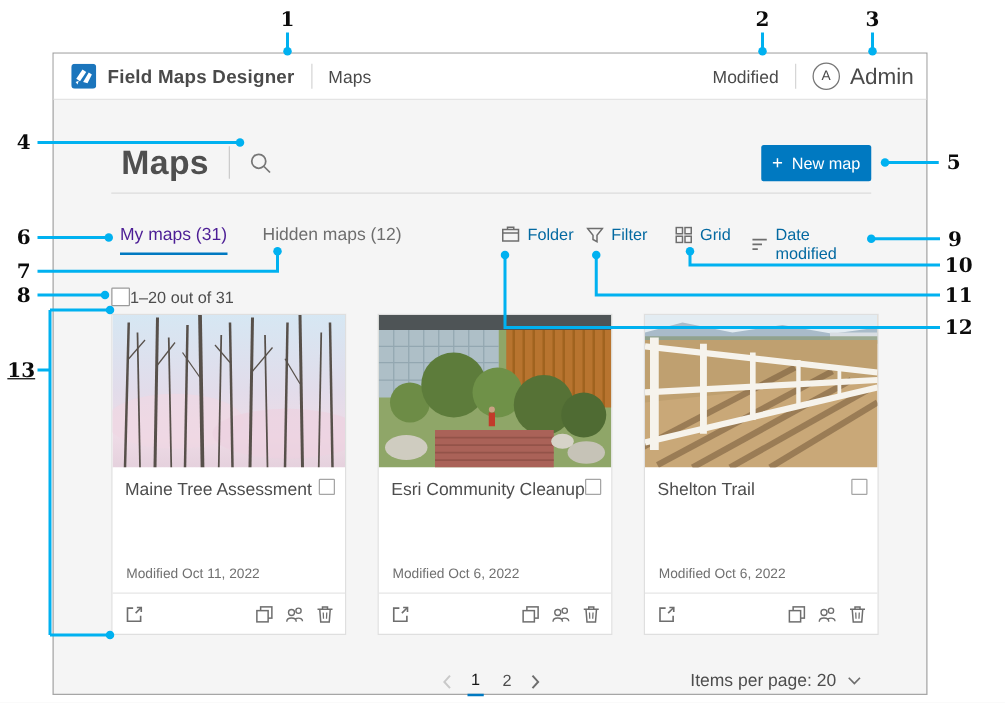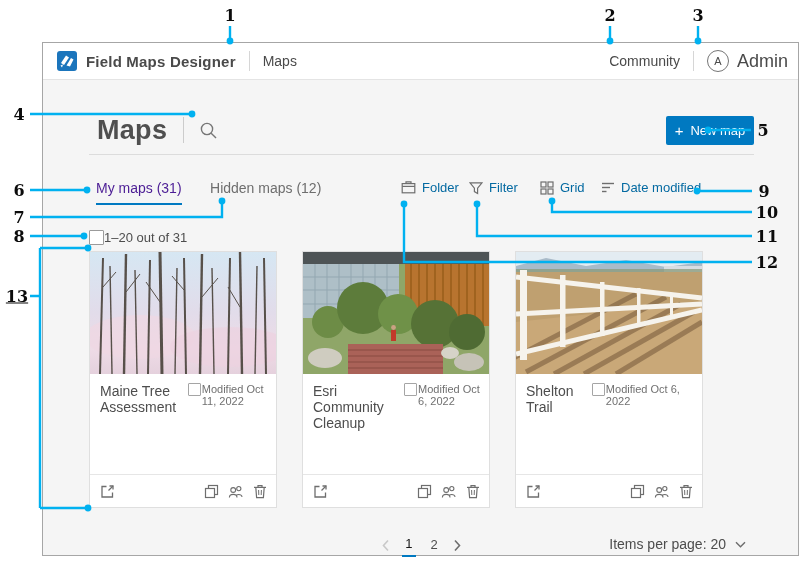--- a/index.html
+++ b/index.html
@@ -1,20 +1,20 @@
 <!DOCTYPE html>
 <html><head>
 <meta charset="utf-8">
 <style>
   * { margin:0; padding:0; box-sizing:border-box; }
   html,body { width:804px; height:562px; }
   body { font-family:"Liberation Sans", sans-serif; background:#ffffff; position:relative; overflow:hidden; }
 
   
-  .window { position:absolute; left:42px; top:42px; width:757px; height:514px;
+  .window { position:absolute; left:42px; top:42px; width:700px; height:514px;
             border:1px solid #a6a6a6; background:#f5f5f5; }
 
   .appbar { height:37px; background:#ffffff; border-bottom:1px solid #e4e4e4;
             display:flex; align-items:center; padding:0 10px 0 14px; }
   .app-title { font-size:15px; font-weight:bold; color:#4a4a4a; margin-left:9px; letter-spacing:.2px; }
   .vdiv { width:1px; height:20px; background:#d6d6d6; margin:0 13px; }
   .nav-link { font-size:14px; color:#4a4a4a; cursor:pointer; }
   .spacer { flex:1; }
   .avatar { width:22px; height:22px; border:1px solid #767676; border-radius:50%;
             display:flex; align-items:center; justify-content:center;
@@ -41,21 +41,21 @@
                   font-size:13px; color:#0369a1; cursor:pointer; }
   .ti-folder { left:312px; } .ti-filter { left:380px; } .ti-grid { left:435px;margin-left:16px; } .ti-sort { left:512px; }
 
   .count-row { margin-top:24px; display:flex; align-items:center; gap:0; height:16px; }
   .checkbox { width:15px; height:15px; border:1px solid #9b9b9b; background:#fff; border-radius:1px; cursor:pointer; }
   .count-label { font-size:13px; color:#4d4d4d; }
 
   .cards-row { margin-top:6px; display:flex; gap:25px; }
   .card { width:188px; height:257px; background:#ffffff; border:1px solid #dfdfdf; display:flex; flex-direction:column; }
   .thumb { width:186px; height:122px; display:block; cursor:pointer; }
-  .card-main { flex:1; display:flex; padding:9px 8px 0 10px; }
+  .card-main { flex:1; display:flex; flex-direction:column; padding:9px 8px 0 10px; }
   .card-title-row { display:flex; align-items:flex-start; }
   .card-title { font-size:14px; color:#4d4d4d; flex:1; cursor:pointer; }
   .card-check { width:13px; height:13px; border:1px solid #a5a5a5; background:#fff; border-radius:1px; cursor:pointer; }
   .card-modified { font-size:11px; color:#707070; padding:0 0 9px 1px; }
   .card-footer { border-top:1px solid #e6e6e6; height:33px; display:flex; align-items:center; padding:0 9px 0 10px; }
   .icon-btn { display:flex; cursor:pointer; }
   .footer-right { display:flex; gap:9px; margin-left:auto; align-items:center; }
 
   .bottom-row { margin-top:26px; position:relative; height:24px; }
   .pagination { position:absolute; left:0; right:0; top:0; display:flex; justify-content:center;
@@ -79,21 +79,21 @@
     <svg width="20" height="20" viewBox="0 0 20 20">
       <rect x="0" y="0" width="20" height="20" rx="3" fill="#1b75bc"></rect>
       <path d="M4,12 L9,4.5 L12,6.5 L7,14 Z" fill="#ffffff"></path>
       <path d="M9.5,14.5 L14,7 L16.5,8.5 L13,15.5 Z" fill="#ffffff"></path>
       <path d="M3.5,14.5 L6,13.5 L5,16.5 Z" fill="#ffffff"></path>
     </svg>
     <span class="app-title">Field Maps Designer</span>
     <span class="vdiv"></span>
     <span class="nav-link">Maps</span>
     <span class="spacer"></span>
-    <span class="nav-link">Community</span>
+    <span class="nav-link">Modified</span>
     <span class="vdiv"></span>
     <span class="avatar">A</span>
     <span class="user-name">Admin</span>
   </div>
 
   <div class="body">
 
     <div class="title-row">
       <span class="page-title">Maps</span>
       <span class="title-div"></span>

